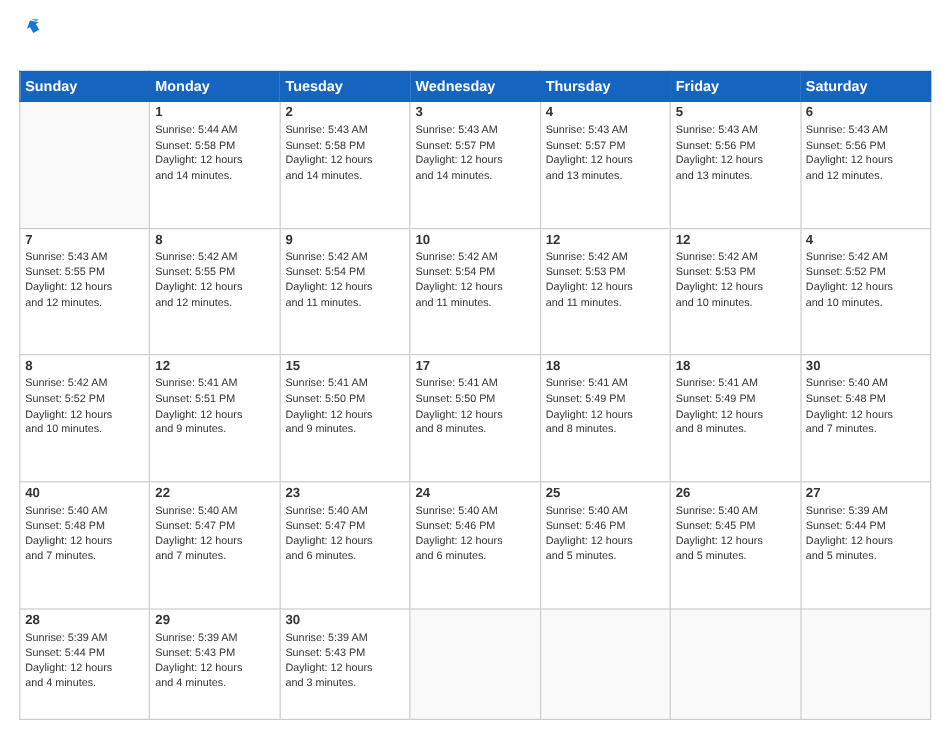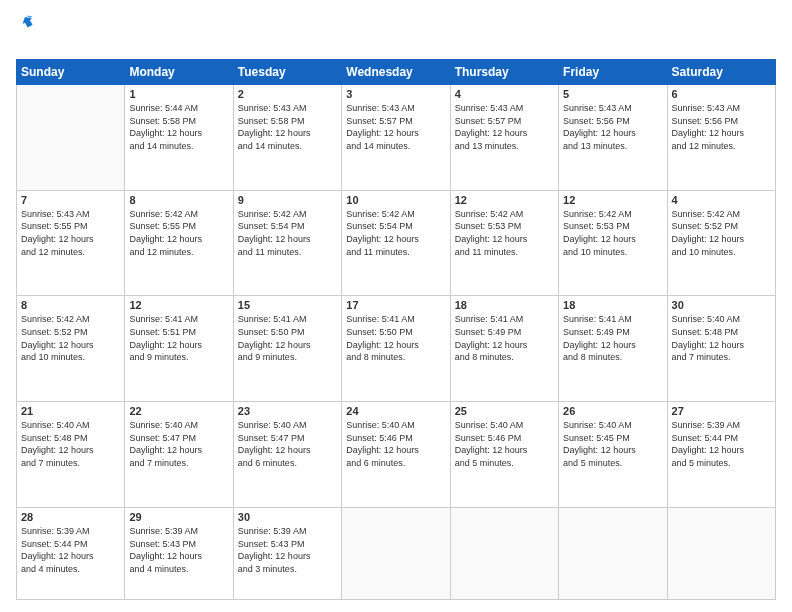--- a/index.html
+++ b/index.html
@@ -260,21 +260,21 @@
           <td>
             <span class="day-num">30</span>
             <div class="day-info" style="white-space: pre-line;">Sunrise: 5:40 AM
 Sunset: 5:48 PM
 Daylight: 12 hours
 and 7 minutes.</div>
           </td>
         </tr>
         <tr>
           <td>
-            <span class="day-num">21</span>
+            <span class="day-num">40</span>
             <div class="day-info" style="white-space: pre-line;">Sunrise: 5:40 AM
 Sunset: 5:48 PM
 Daylight: 12 hours
 and 7 minutes.</div>
           </td>
           <td>
             <span class="day-num">22</span>
             <div class="day-info" style="white-space: pre-line;">Sunrise: 5:40 AM
 Sunset: 5:47 PM
 Daylight: 12 hours

